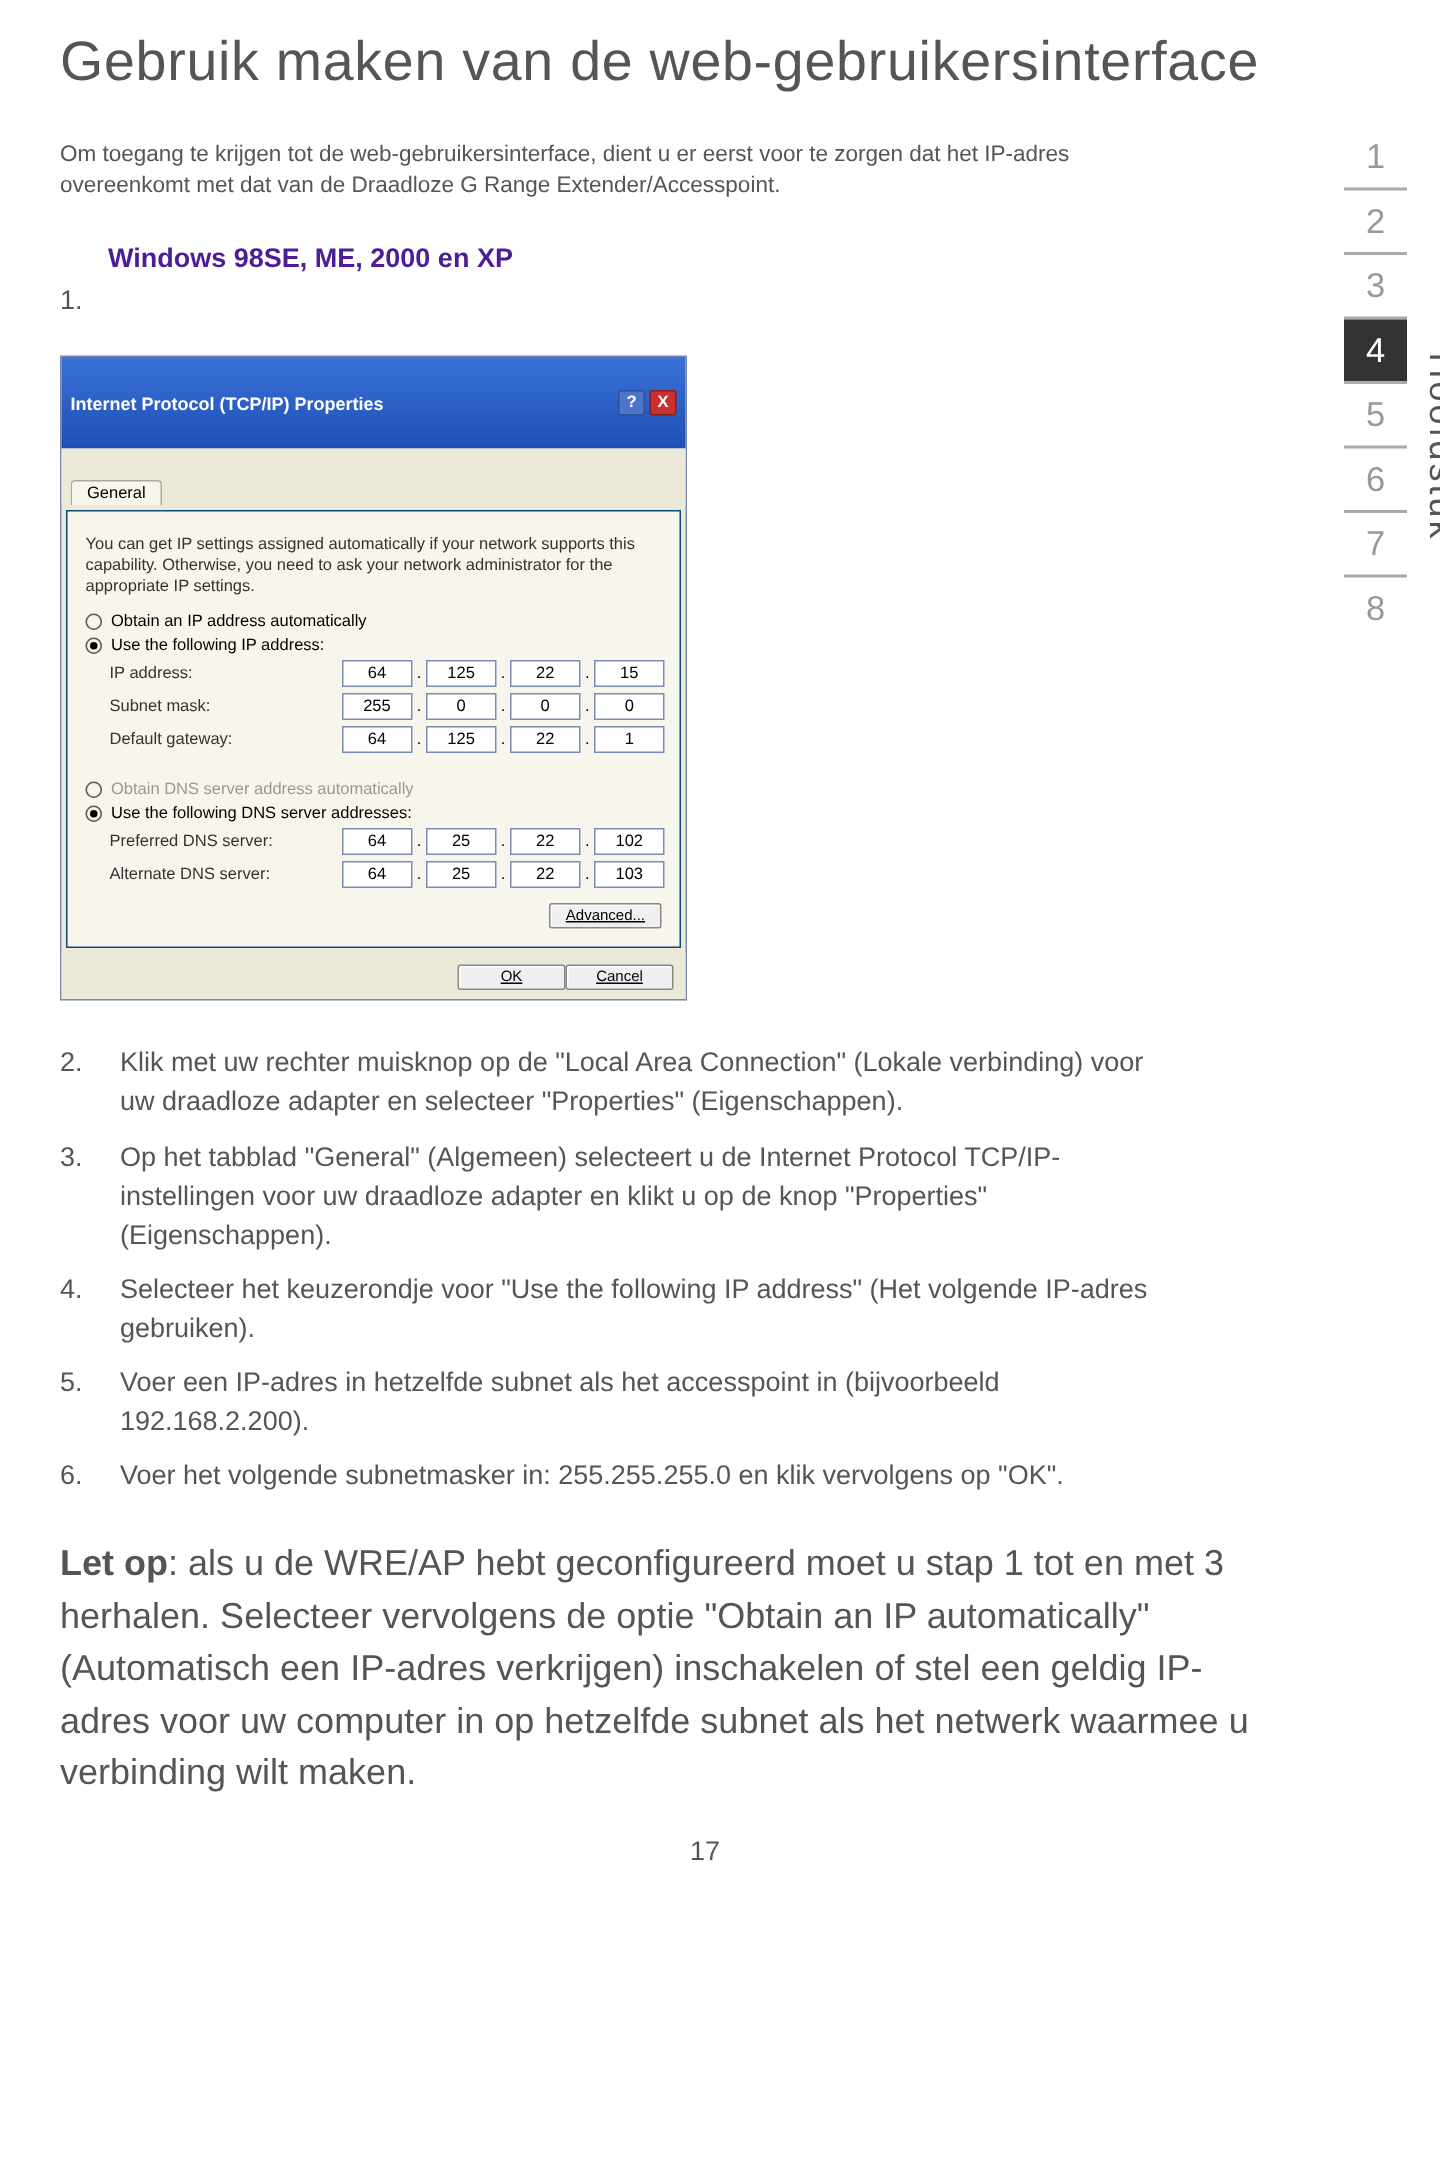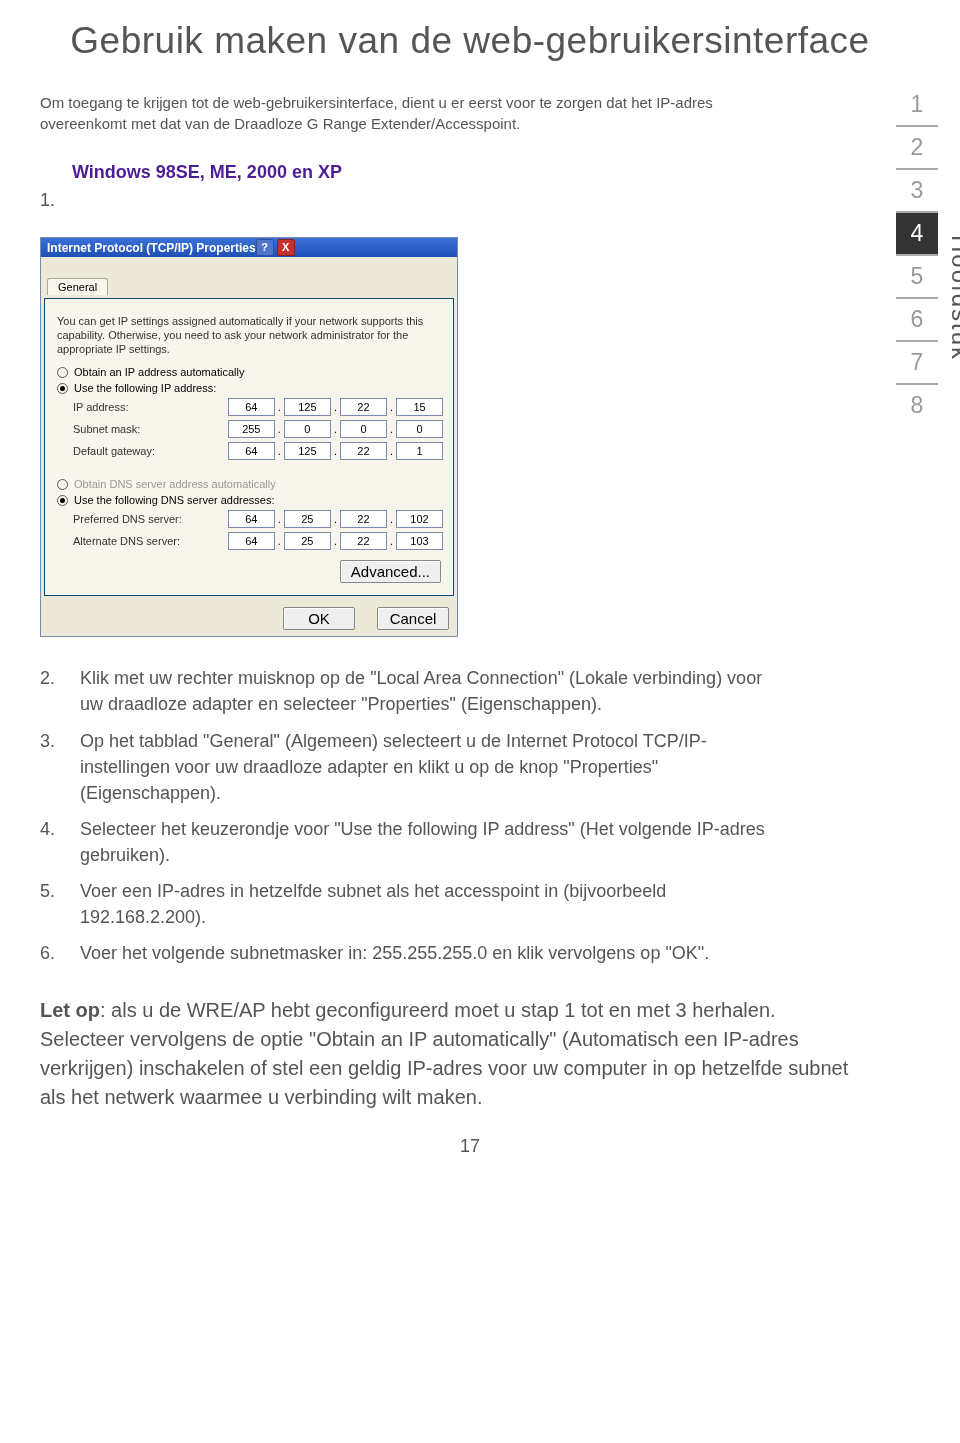--- a/index.html
+++ b/index.html
@@ -13,21 +13,20 @@
   .page {
     padding: 20px 60px 40px 40px;
     position: relative;
   }
   h1 {
     font-size: 37px;
     font-weight: normal;
     color: #555;
     margin: 0 0 30px 0;
     letter-spacing: 0.5px;
-    text-align: center;
   }
   .intro {
     font-size: 15px;
     line-height: 1.4;
     margin-bottom: 28px;
     color: #555;
     padding-right: 120px;
   }
   .section-head {
     font-weight: bold;
@@ -47,21 +46,21 @@
     font-size: 18px;
     line-height: 1.45;
     color: #555;
     margin-bottom: 10px;
     padding-right: 110px;
   }
   ol.steps > li > .num {
     min-width: 22px;
   }
   .note {
-    font-size: 20px;
+    font-size: 24px;
     line-height: 1.45;
     color: #555;
     margin-top: 30px;
     padding-right: 40px;
   }
   .note b { color: #555; }
   .page-num {
     text-align: center;
     font-size: 18px;
     color: #555;
@@ -102,23 +101,24 @@
     border: 1px solid #7a8ab0;
     background: #ece9d8;
     font-family: Tahoma, Arial, sans-serif;
     font-size: 11px;
     color: #000;
   }
   .xp-title {
     background: linear-gradient(to bottom, #3a72d8, #1f4fb4);
     color: #fff;
     font-weight: bold;
-    padding: 1px 6px;
+    padding: 22px 6px;
     display: flex;
     align-items: center;
+    justify-content: space-between;
     font-size: 12px;
   }
   .xp-title .icons { display: flex; gap: 3px; }
   .xp-title .wbtn {
     width: 18px; height: 17px;
     background: #c93030;
     border: 1px solid #8a1f1f;
     border-radius: 2px;
     color: #fff;
     font-size: 11px;
@@ -154,27 +154,28 @@
     display: flex; gap: 3px;
   }
   .xp-ip .oct {
     width: 47px; height: 18px; border: 1px solid #7a8ab0; background: #fff;
     text-align: center; line-height: 17px; font-size: 11px;
   }
   .xp-ip .dot { line-height: 18px; }
   .xp-group-gap { height: 10px; }
   .xp-dim { color: #999; }
   .xp-buttons {
-    display: flex; justify-content: flex-end; gap: 22px; padding: 8px 8px 6px 0;
+    display: flex; justify-content: flex-end; gap: 0; padding: 8px 8px 6px 0;
     background:#ece9d8;
   }
   .xp-btn {
     min-width: 72px; padding: 2px 10px; border: 1px solid #888; background: #efefef;
-    font-size: 15px; text-align: center; border-radius: 2px;
+    font-size: 10px; text-align: center; border-radius: 2px;
     box-shadow: inset 1px 1px 0 #fff;
+    text-decoration: underline;
   }
   .xp-adv-row { display:flex; justify-content:flex-end; padding: 6px 2px 2px 0;}
 </style>
 </head>
 <body>
 
 <div class="page">
 
   <h1>Gebruik maken van de web-gebruikersinterface</h1>
 

